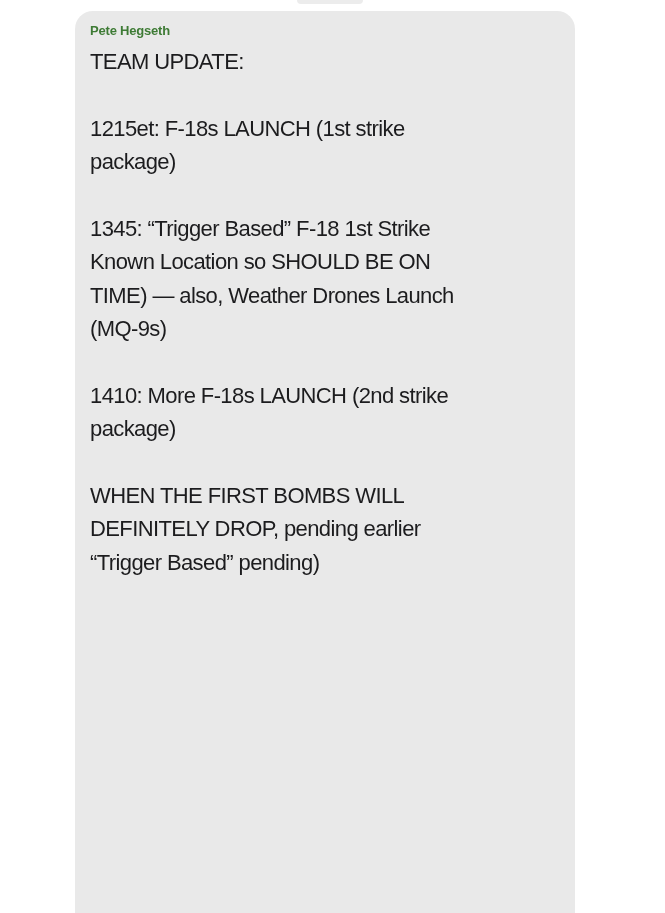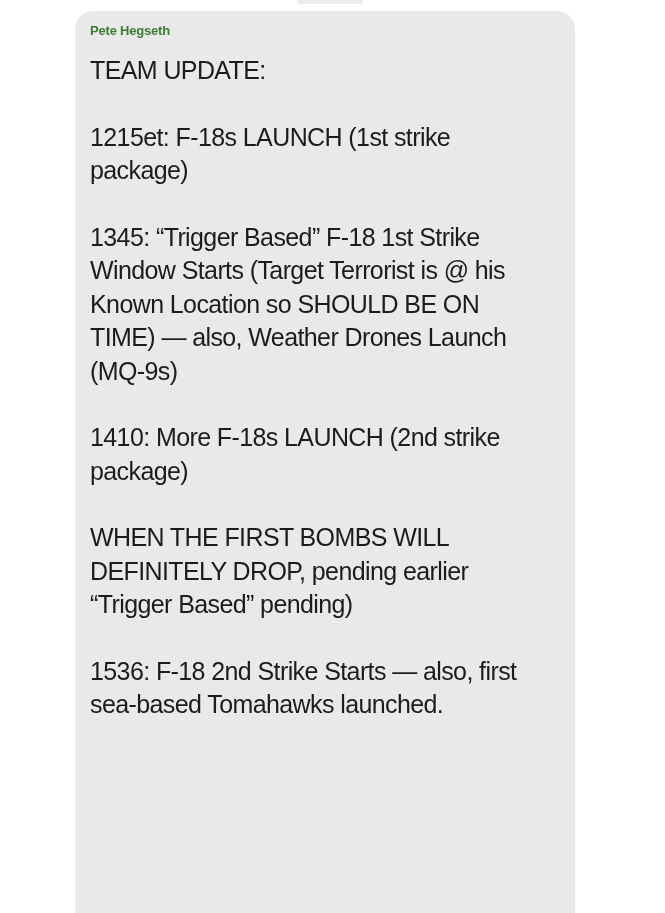--- a/index.html
+++ b/index.html
@@ -46,23 +46,23 @@
     padding: 9px 15px 20px 15px;
   }
   .sender {
     font-size: 13px;
     line-height: 22px;
     font-weight: bold;
     letter-spacing: -0.2px;
     color: var(--sender-color);
   }
   .message-body {
-    margin-top: 12px;
+    margin-top: 3px;
     color: var(--text-color);
-    font-size: 25px;
+    font-size: 22px;
     line-height: 33.4px;
     letter-spacing: -0.6px;
   }
   .paragraph { margin: 0 0 33.4px 0; }
   .paragraph:last-child { margin-bottom: 0; }
   .line {
     white-space: pre;
     height: 33.4px;
   }
 </style>
@@ -78,34 +78,29 @@
     <div class="message-body">
         <div class="paragraph">
           <div class="line">TEAM UPDATE:</div>
         </div>
         <div class="paragraph">
           <div class="line">1215et: F-18s LAUNCH (1st strike</div>
           <div class="line">package)</div>
         </div>
         <div class="paragraph">
           <div class="line">1345: “Trigger Based” F-18 1st Strike</div>
-          <div class="line">Window Starts (Target Terrorist is @ his</div>
           <div class="line">Known Location so SHOULD BE ON</div>
           <div class="line">TIME) — also, Weather Drones Launch</div>
           <div class="line">(MQ-9s)</div>
         </div>
         <div class="paragraph">
           <div class="line">1410: More F-18s LAUNCH (2nd strike</div>
           <div class="line">package)</div>
         </div>
         <div class="paragraph">
           <div class="line">WHEN THE FIRST BOMBS WILL</div>
           <div class="line">DEFINITELY DROP, pending earlier</div>
           <div class="line">“Trigger Based” pending)</div>
         </div>
-        <div class="paragraph">
-          <div class="line">1536: F-18 2nd Strike Starts — also, first</div>
-          <div class="line">sea-based Tomahawks launched.</div>
-        </div>
       </div>
   </div>
 
 </div>
 
 </body></html>

